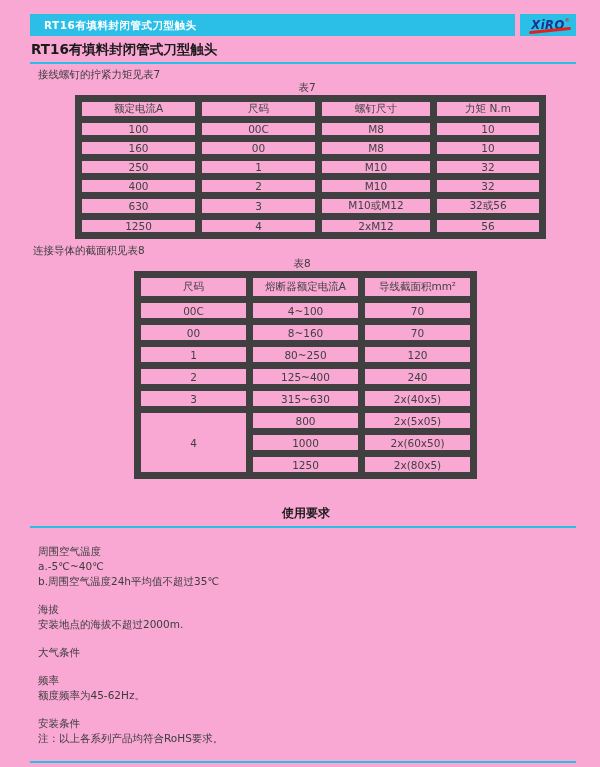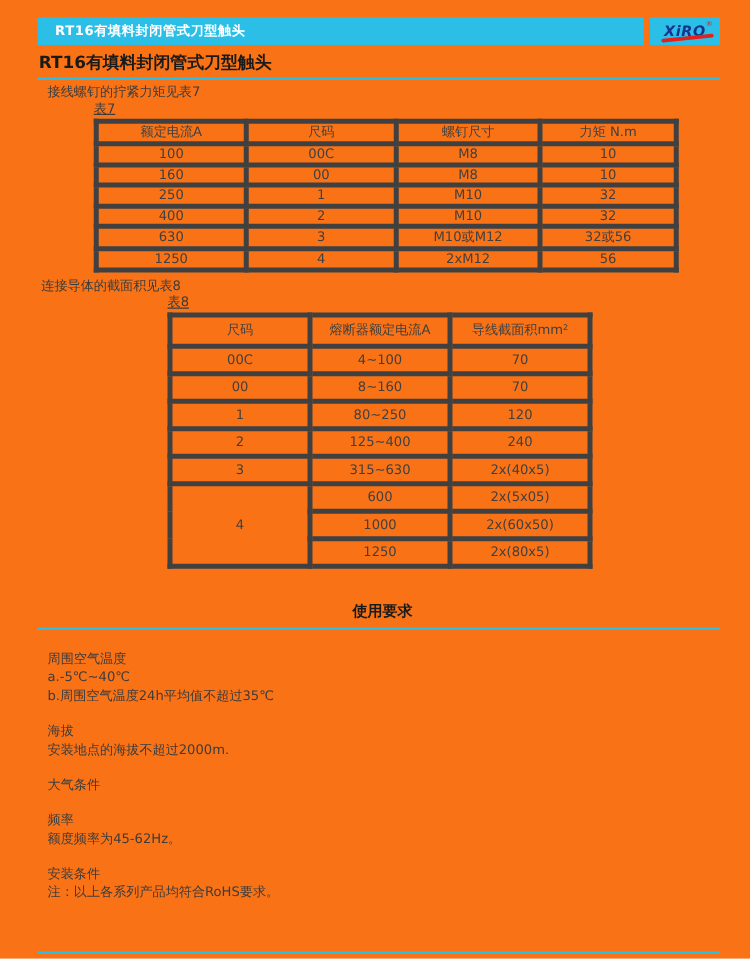--- a/index.html
+++ b/index.html
@@ -1,18 +1,18 @@
 <!DOCTYPE html>
 <html><head>
 <meta charset="utf-8">
 <style>
   * { margin:0; padding:0; box-sizing:border-box; }
   html,body { background:#ffffff; }
   body { font-family:"DejaVu Sans","Liberation Sans",sans-serif; }
-  .page { position:relative; width:600px; height:767px; background:#f97316; overflow:hidden; }
+  .page { position:relative; width:600px; height:767px; background:#f9a8d4; overflow:hidden; }
 
   
   .topbar-row { display:flex; gap:5px; margin:14px 24px 0 30px; height:22px; }
   .topbar-main { flex:1; background:#2bbfe8; color:#ffffff; font-size:10.5px; font-weight:bold;
                  line-height:22px; padding-left:14px; letter-spacing:0.5px; }
   .topbar-logo { width:56px; background:#2bbfe8; position:relative; display:flex;
                  align-items:center; justify-content:center; }
   .logo-text { color:#16338e; font-weight:bold; font-size:11.5px; font-style:italic;
                letter-spacing:0.5px; position:relative; z-index:1; }
   .logo-swoosh { position:absolute; left:9px; bottom:5px; width:42px; height:2.5px;
@@ -21,26 +21,26 @@
 
   
   .doc-title { margin:5px 30px 0 31px; font-size:13.5px; font-weight:bold; color:#1a1a1a; }
   .title-rule { height:2px; background:#2bbfe8; margin:3px 24px 0 30px; }
 
   .content { margin:0 24px 0 30px; color:#3c3c3c; font-size:10.5px; }
 
   .intro7 { padding-left:8px; margin-top:3px; line-height:14px; }
   .intro8 { padding-left:3px; margin-top:4px; line-height:14px; }
 
-  .tbl-caption { text-align:left; line-height:13px; color:#3c3c3c;text-decoration:underline; }
+  .tbl-caption { text-align:center; line-height:13px; color:#3c3c3c; }
   .cap7 { width:464px; margin-left:45px; margin-top:0px; }
   .cap8 { width:336px; margin-left:104px; margin-top:0px; }
 
   table { border-collapse:collapse; table-layout:fixed; }
-  td { border:4px solid #404040; text-align:center; color:#404040; font-size:10.5px; padding:0; }
+  td { border:7px solid #404040; text-align:center; color:#404040; font-size:10.5px; padding:0; }
 
   .t7 { width:464px; margin-left:45px; margin-top:1px; }
   .t7 td { height:16.5px; }
 
   .t8 { width:336px; margin-left:104px; margin-top:1px; }
   .t8 td { height:22px; }
   .t8 .hdr td { height:25px; }
 
   
   .usage { margin-top:26px; }
@@ -162,21 +162,21 @@
         <td>125~400</td>
         <td>240</td>
       </tr>
       <tr>
         <td>3</td>
         <td>315~630</td>
         <td>2x(40x5)</td>
       </tr>
       <tr>
         <td rowspan="3">4</td>
-        <td>600</td>
+        <td>800</td>
         <td>2x(5x05)</td>
       </tr>
       <tr>
         <td>1000</td>
         <td>2x(60x50)</td>
       </tr>
       <tr>
         <td>1250</td>
         <td>2x(80x5)</td>
       </tr>

